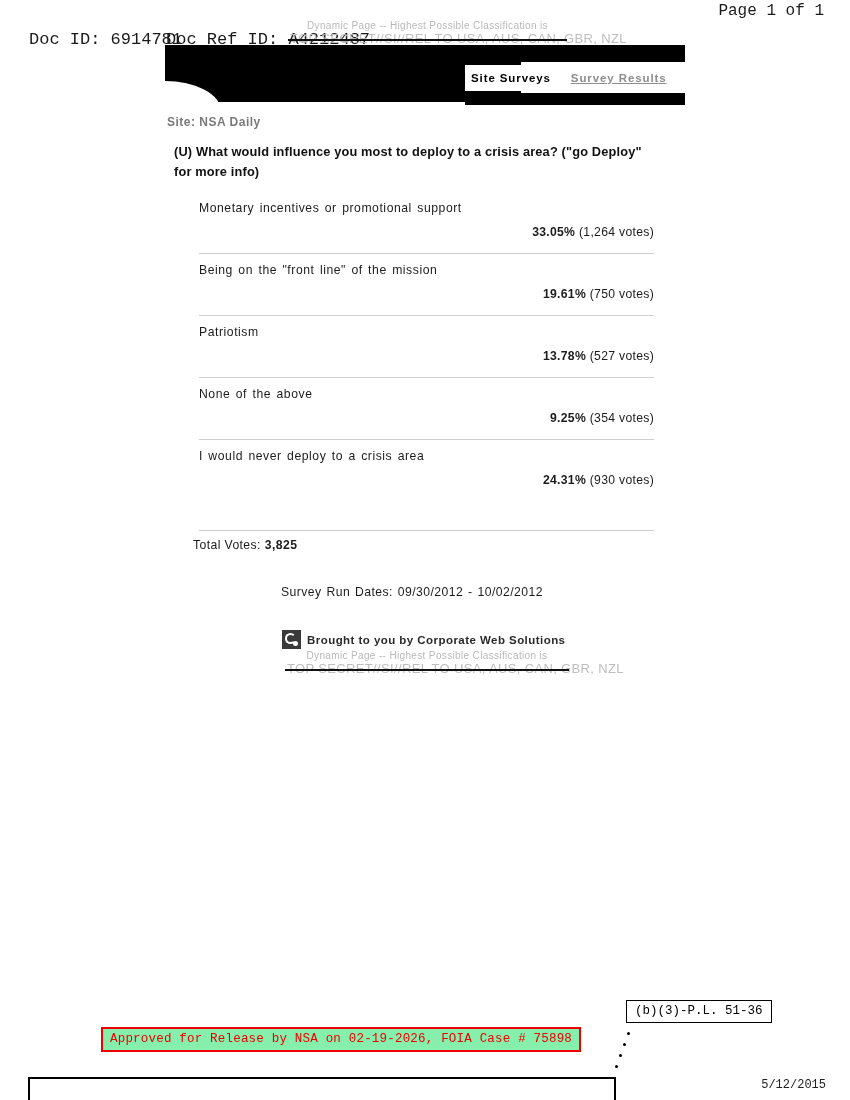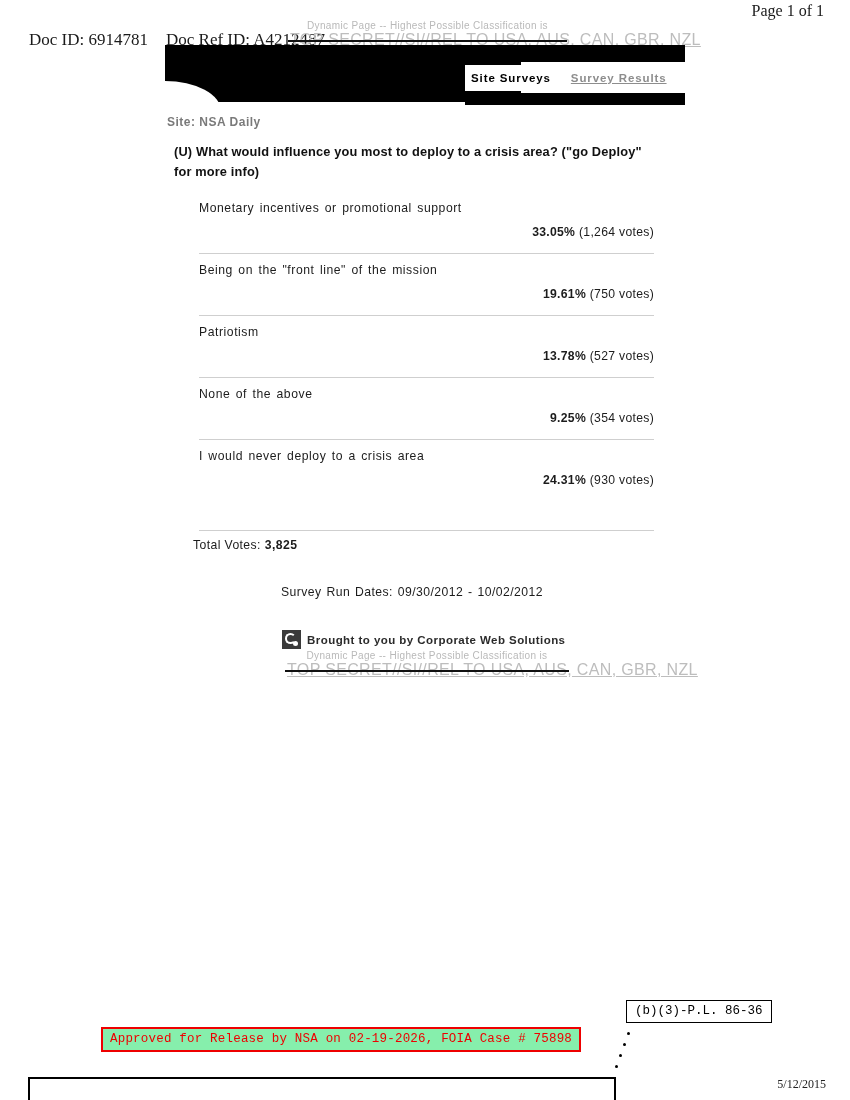--- a/index.html
+++ b/index.html
@@ -12,21 +12,21 @@
     height: 1100px;
     position: relative;
     overflow: hidden;
     font-family: "Liberation Sans", sans-serif;
     -webkit-font-smoothing: antialiased;
   }
 
   
   .scan-serif {
     position: absolute;
-    font-family: Liberation Serif, serif;
+    font-family: Liberation Mono, monospace;
     color: #1a1a1a;
     white-space: nowrap;
   }
   #page-indicator { top: 2px; right: 26px; font-size: 16px; }
   #doc-id        { top: 30px; left: 29px;  font-size: 17px; }
   #doc-ref-id    { top: 30px; left: 166px; font-size: 17px; }
   #print-date    { bottom: 8px; right: 24px; font-size: 12px; color:#222;text-align:center; }
 
   
   .classification-banner {
@@ -36,25 +36,24 @@
     text-align: center;
   }
   .classification-banner .cb-line1 {
     display: block;
     font-size: 10px;
     color: #b9b9b9;
     letter-spacing: .35px;
   }
   .classification-banner .cb-line2 {
     display: block;
-    font-size: 16px;
+    font-size: 13px;
     color: #bdbdbd;
     letter-spacing: .35px;
     position: relative;
-    text-decoration: underline;
   }
   .classification-banner .cb-line2::after {
     content: "";
     position: absolute;
     left: -2px; right: -2px;
     top: 52%;
     height: 2px;
     background: #111;
   }
   #classification-top    { top: 20px; left: 290px; width: 275px; }
@@ -372,21 +371,21 @@
 <div id="footer-credit">
   <span id="cws-logo"></span>
   <span id="footer-credit-text">Brought to you by Corporate Web Solutions</span>
 </div>
 
 <div class="classification-banner" id="classification-bottom">
   <span class="cb-line1">Dynamic Page -- Highest Possible Classification is</span>
   <span class="cb-line2">TOP SECRET//SI//REL TO USA, AUS, CAN, GBR, NZL</span>
 </div>
 
-<div id="exemption-box">(b)(3)-P.L. 86-36</div>
+<div id="exemption-box">(b)(3)-P.L. 51-36</div>
 <div id="leader-dots">
   <span style="left:17px; top:0px;"></span>
   <span style="left:13px; top:11px;"></span>
   <span style="left:9px;  top:22px;"></span>
   <span style="left:5px;  top:33px;"></span>
 </div>
 <div id="release-stamp">Approved for Release by NSA on 02-19-2026, FOIA Case # 75898</div>
 <div id="bottom-box"></div>
 
 </body></html>

